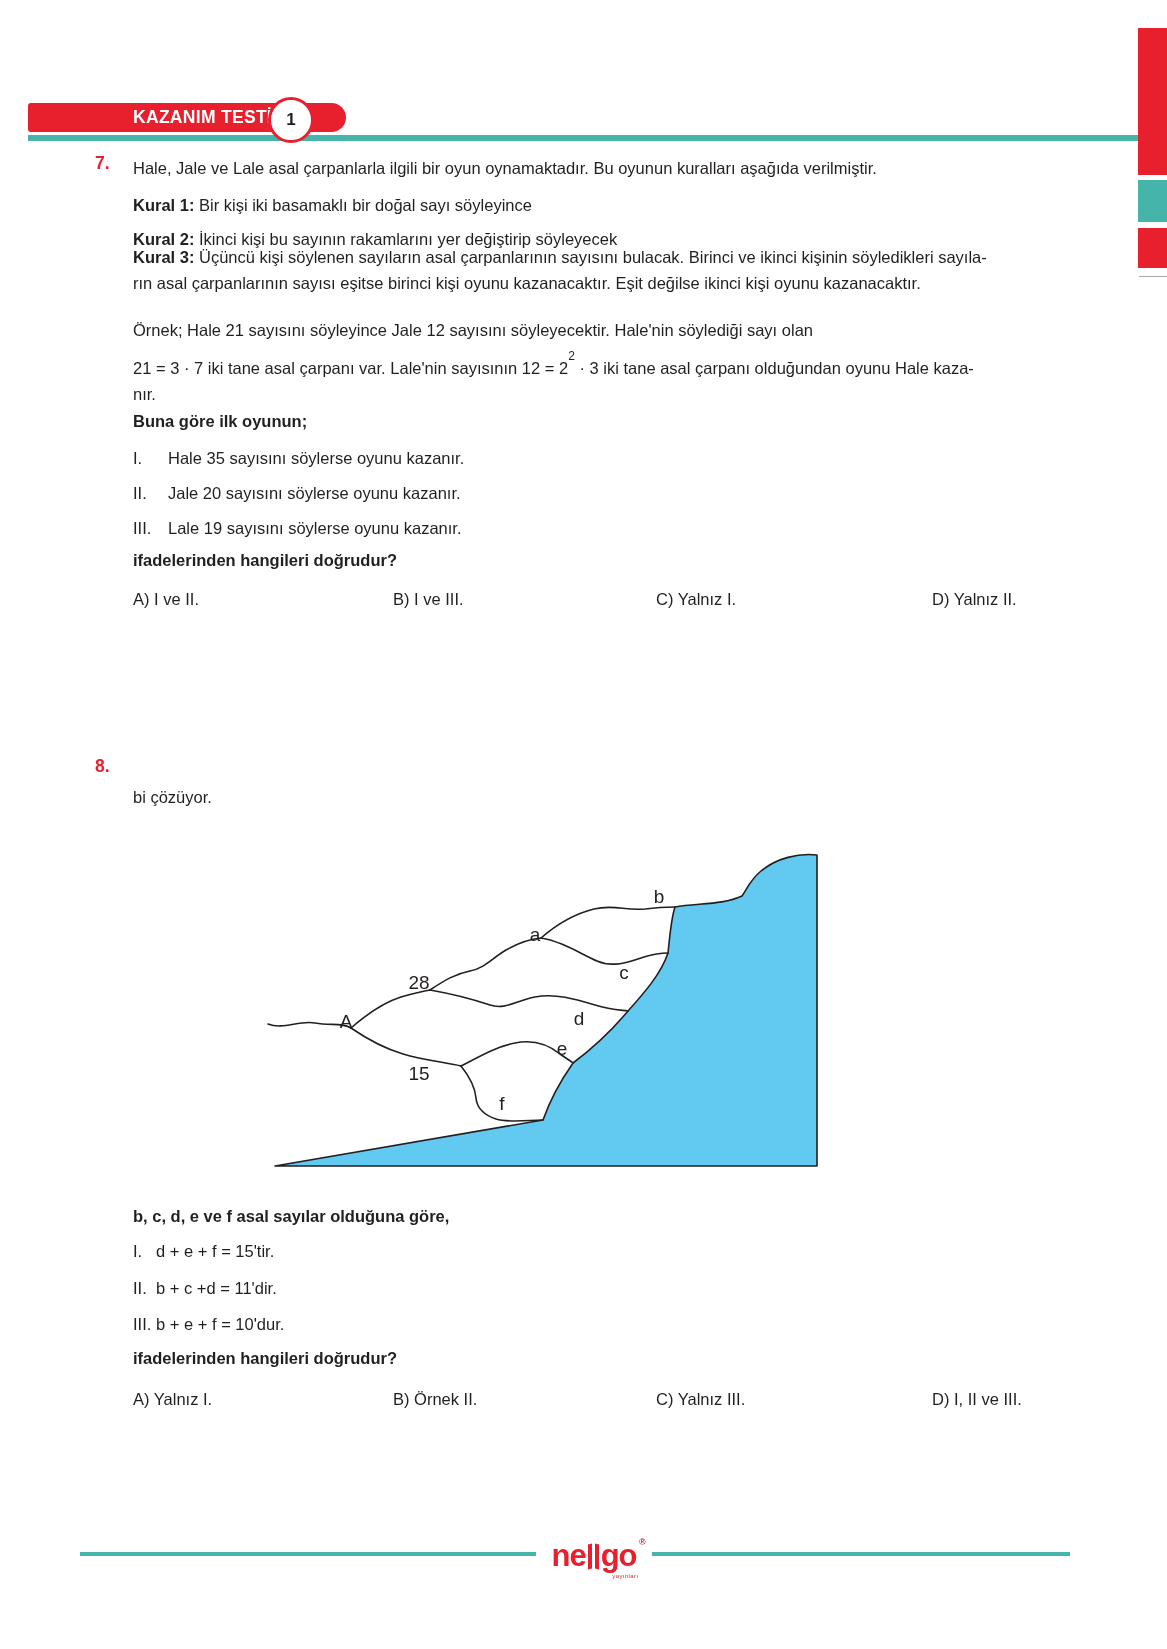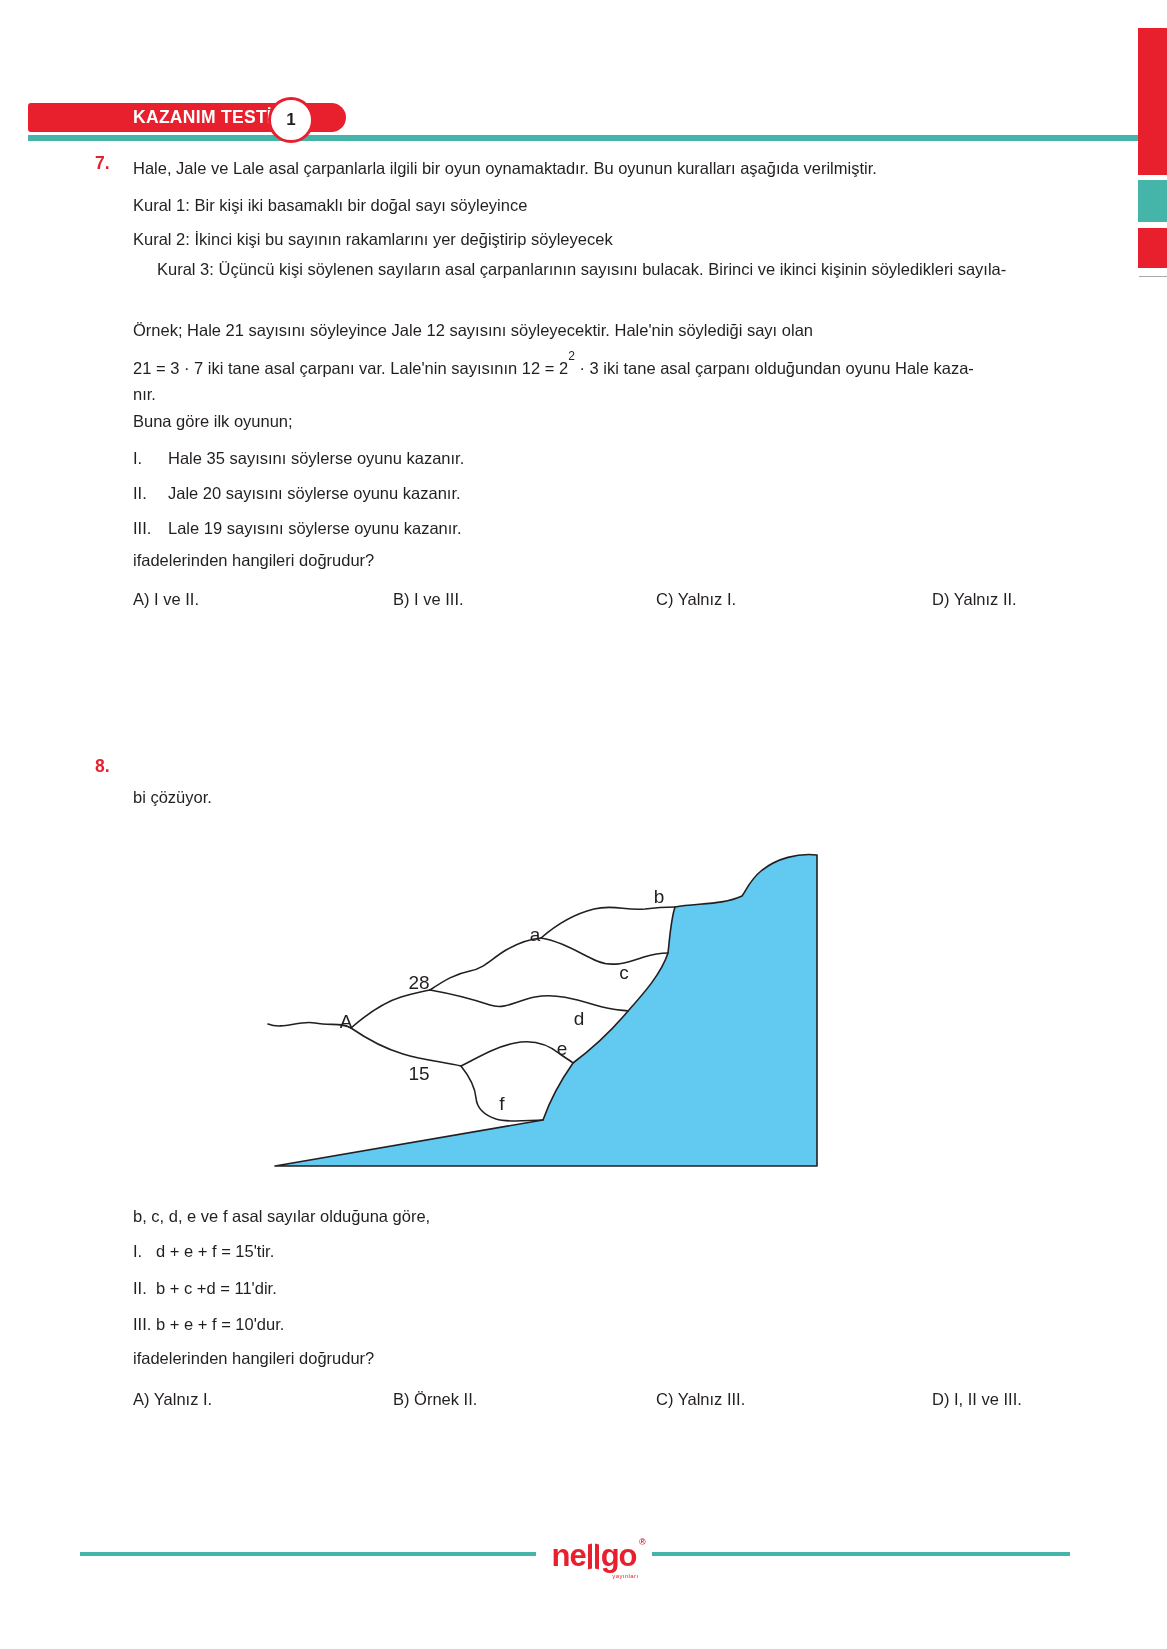--- a/index.html
+++ b/index.html
@@ -26,21 +26,21 @@
   .test-circle span{font-weight:bold;font-size:17px;color:#231f20;}
   .header-rule{left:28px;top:135px;width:1110px;height:6px;background:#45b5aa;}
   
   .edge-red-long{left:1138px;top:28px;width:29px;height:147px;background:#e8202e;}
   .edge-teal{left:1138px;top:180px;width:29px;height:42px;background:#45b5aa;}
   .edge-red-short{left:1138px;top:228px;width:29px;height:40px;background:#e8202e;}
   .edge-gray-line{left:1139px;top:276px;width:28px;height:1px;background:#a7a9ac;}
   
   .qnum{font-size:17.5px;font-weight:bold;color:#e8202e;}
   .para{font-size:16.5px;line-height:26px;}
-  .bold{font-weight:normal;}
+  .bold{font-weight:bold;}
   .stmt .rn{display:inline-block;min-width:35px;}
   .stmt2 .rn{display:inline-block;min-width:23px;}
   .opt-row{left:0;top:0;width:1010px;height:24px;}
   .opt{position:absolute;font-size:16.5px;white-space:nowrap;}
   .opt.o0{left:133px}.opt.o1{left:393px}.opt.o2{left:656px}.opt.o3{left:932px}
   sup.exp{font-size:12px;position:relative;top:-7px;}
   
   .footer-rule-l{left:80px;top:1552px;width:460px;height:4px;background:#45b5aa;}
   .footer-rule-r{left:648px;top:1552px;width:422px;height:4px;background:#45b5aa;}
   .logo{
@@ -81,23 +81,24 @@
 <div class="abs para" style="left:133px;top:155px;width:960px;">Hale, Jale ve Lale asal çarpanlarla ilgili bir oyun oynamaktadır. Bu oyunun kuralları aşağıda verilmiştir.</div>
 
 <div class="abs para" style="left:133px;top:192px;width:960px;">
   <span class="bold">Kural 1:</span>
   <span>Bir kişi iki basamaklı bir doğal sayı söyleyince</span>
 </div>
 <div class="abs para" style="left:133px;top:226px;width:960px;">
   <span class="bold">Kural 2:</span>
   <span>İkinci kişi bu sayının rakamlarını yer değiştirip söyleyecek</span>
 </div>
-<div class="abs para" style="left:133px;top:256px;width:960px;margin-left:24px;">
+<div class="abs para" style="left:133px;top:244px;width:960px;">
   <span class="bold">Kural 3:</span>
   <span>Üçüncü kişi söylenen sayıların asal çarpanlarının sayısını bulacak. Birinci ve ikinci kişinin söyledikleri sayıla-</span><br>
+  <span>rın asal çarpanlarının sayısı eşitse birinci kişi oyunu kazanacaktır. Eşit değilse ikinci kişi oyunu kazanacaktır.</span>
 </div>
 
 <div class="abs para" style="left:133px;top:317px;width:960px;">Örnek; Hale 21 sayısını söyleyince Jale 12 sayısını söyleyecektir. Hale'nin söylediği sayı olan</div>
 
 <div class="abs para" style="left:133px;top:350px;width:960px;">
   <span>21 = 3 · 7 iki tane asal çarpanı var. Lale'nin sayısının 12 = 2</span><sup class="exp">2</sup><span> · 3 iki tane asal çarpanı olduğundan oyunu Hale kaza-</span><br>
   <span>nır.</span>
 </div>
 
 <div class="abs para bold" style="left:133px;top:408px;">Buna göre ilk oyunun;</div>

